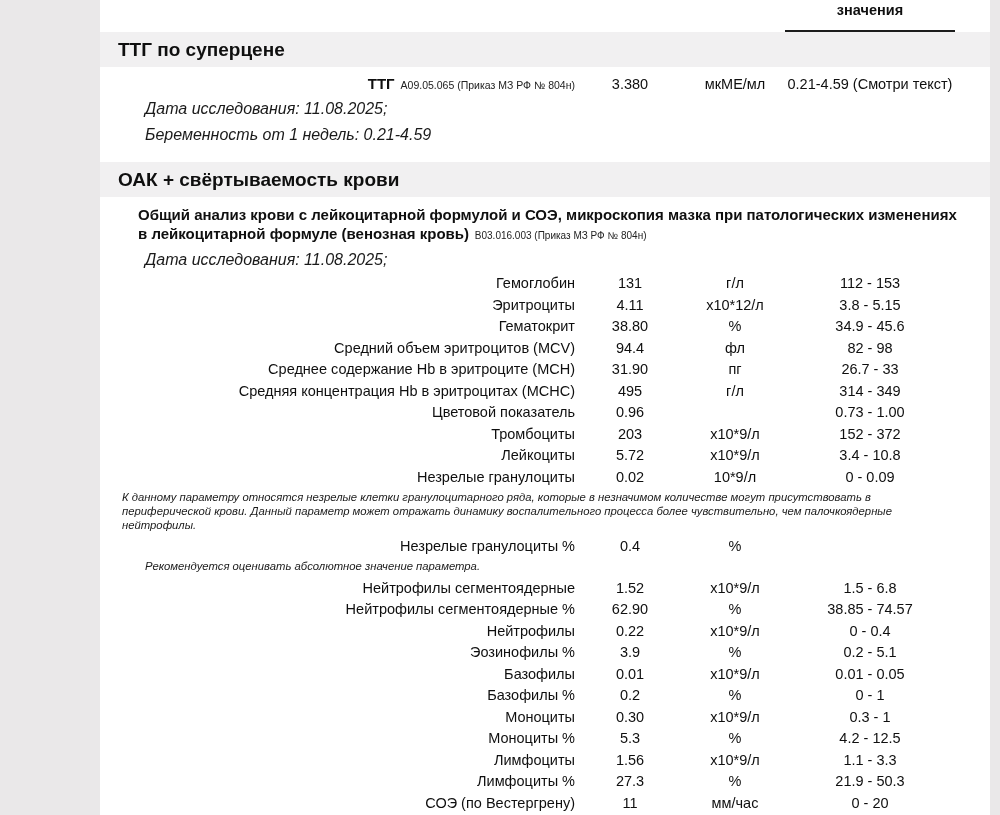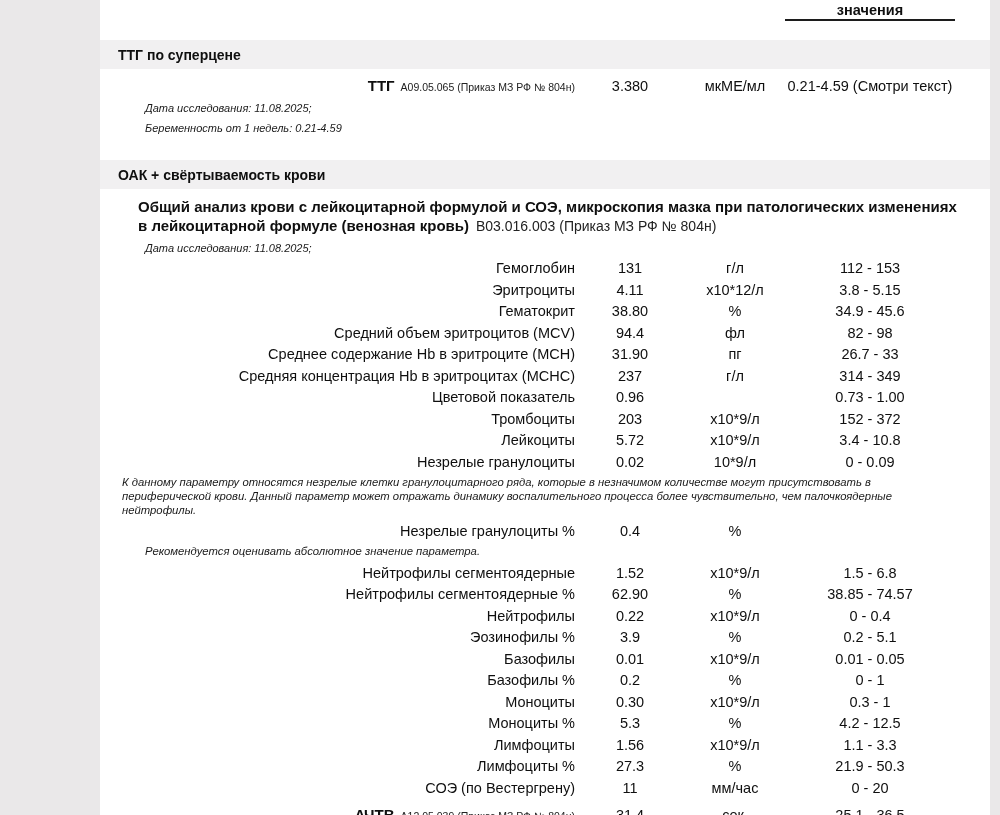--- a/index.html
+++ b/index.html
@@ -23,28 +23,28 @@
     display:grid;
     grid-template-columns:475px 110px 100px 170px;
     align-items:end;
     height:16px;
   }
   .hdr-row .ref-h {
     text-align:center;
     font-weight:bold;
     font-size:14.5px;
     border-bottom:2.5px solid #1c1c1c;
-    padding-bottom:1px;
+    padding-bottom:12px;
   }
   .section-bar {
     background:#f1f0f1;
     padding:7px 18px 6px 18px;
-    margin-top:22px;
+    margin-top:14px;
     font-weight:bold;
-    font-size:14px;
+    font-size:19px;
   }
   .row {
     display:grid;
     grid-template-columns:475px 110px 100px 170px;
     align-items:start;
     padding:2.5px 0;
   }
   .row .cell { line-height:16.5px; }
   .row .name { text-align:right; }
   .row .val, .row .unit, .row .ref { text-align:center; }
@@ -58,24 +58,24 @@
     color:#222;
     font-weight:normal;
     margin-left:3px;
   }
   .assay {
     padding:8px 30px 2px 38px;
     font-weight:bold;
     font-size:15px;
     line-height:19px;
   }
-  .assay .code { font-size:14px; }
+  .assay .code { font-size:10px; }
   .meta {
     font-style:italic;
-    font-size:11px;
+    font-size:16px;
     color:#1a1a1a;
     padding:4px 0 4px 45px;
   }
   .note {
     font-style:italic;
     font-size:11.3px;
     line-height:14px;
     color:#1a1a1a;
     padding:2px 40px 4px 45px;
   }
@@ -129,21 +129,21 @@
         <div class="cell ref">82 - 98</div>
       </div>
       <div class="row param">
         <div class="cell name"><span class="pname">Среднее содержание Hb в эритроците (MCH)</span></div>
         <div class="cell val">31.90</div>
         <div class="cell unit">пг</div>
         <div class="cell ref">26.7 - 33</div>
       </div>
       <div class="row param">
         <div class="cell name"><span class="pname">Средняя концентрация Hb в эритроцитах (MCHC)</span></div>
-        <div class="cell val">237</div>
+        <div class="cell val">495</div>
         <div class="cell unit">г/л</div>
         <div class="cell ref">314 - 349</div>
       </div>
       <div class="row param">
         <div class="cell name"><span class="pname">Цветовой показатель</span></div>
         <div class="cell val">0.96</div>
         <div class="cell unit"></div>
         <div class="cell ref">0.73 - 1.00</div>
       </div>
       <div class="row param">

